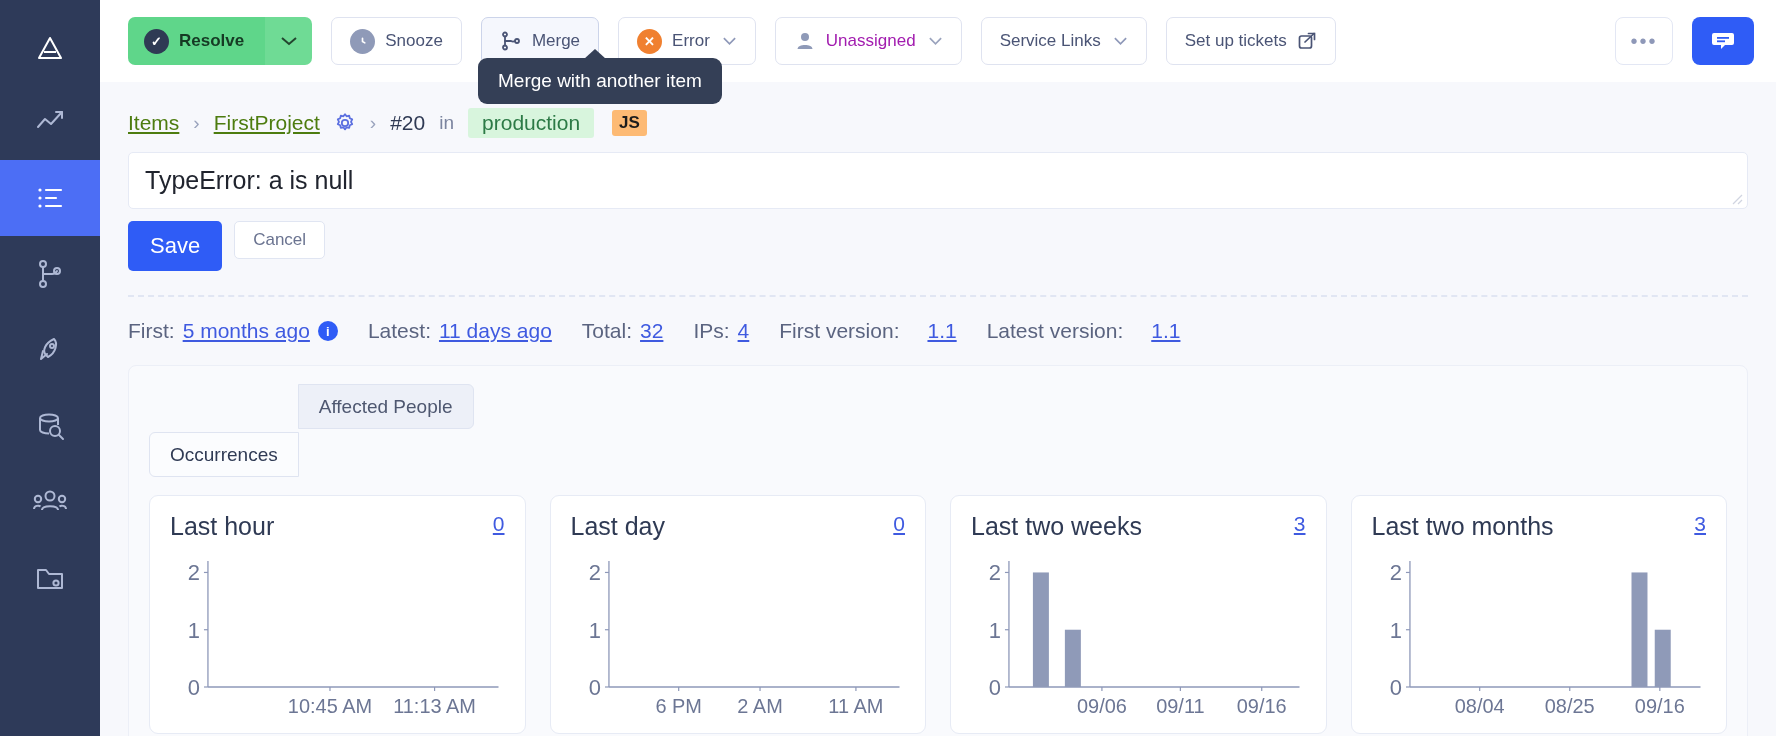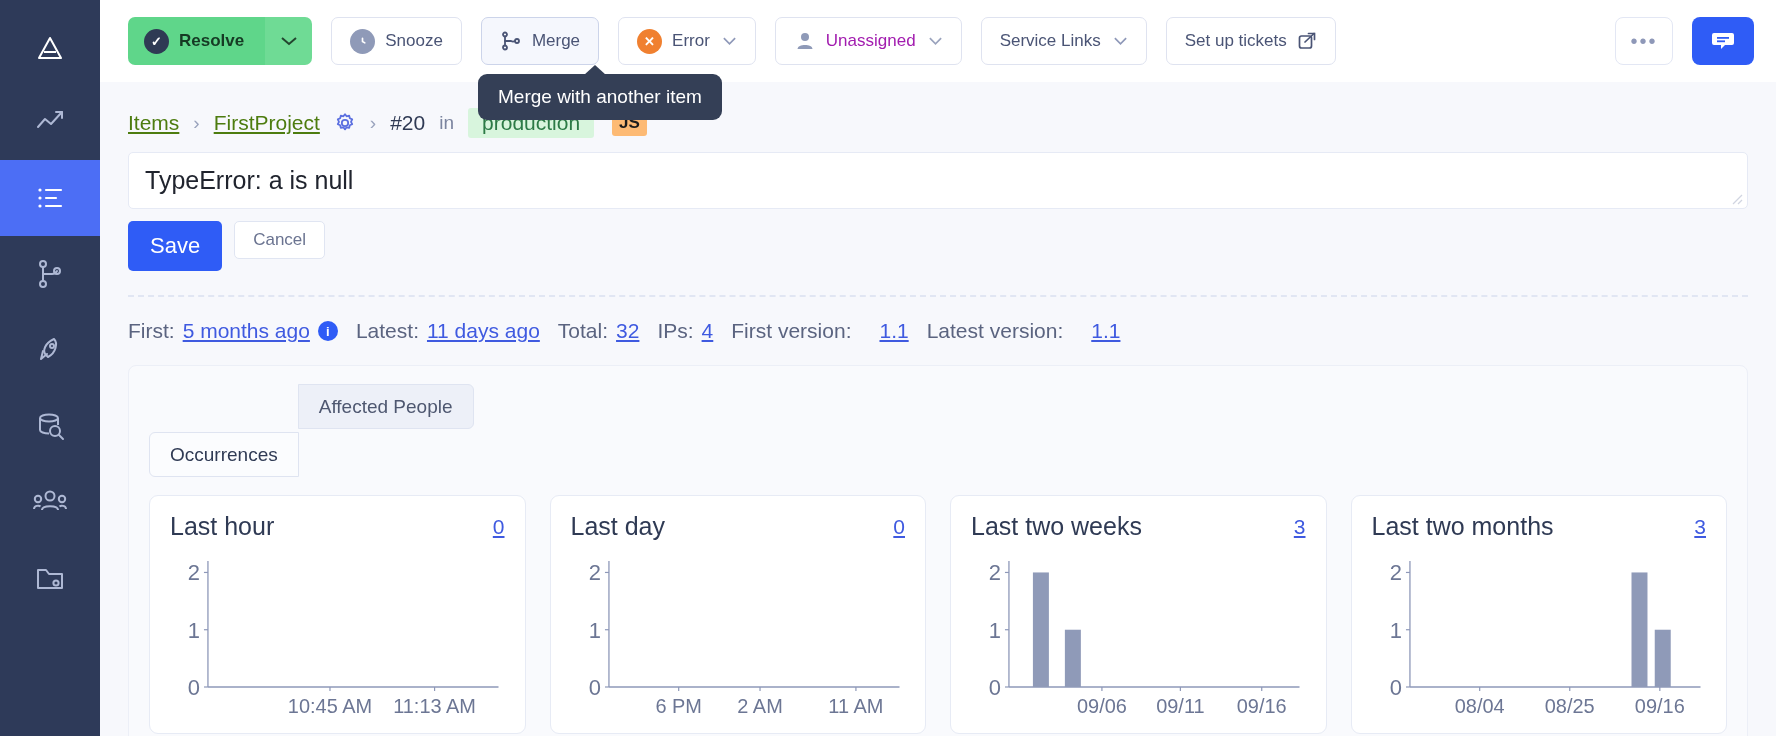--- a/index.html
+++ b/index.html
@@ -71,21 +71,21 @@
     width:62px; height:48px; border:none; border-radius:8px;
     background:#2f5cf6; display:flex; align-items:center;
     justify-content:center; cursor:pointer; color:#fff;
   }
   .circ-icon { width:25px; height:25px; border-radius:50%;
     display:inline-flex; align-items:center; justify-content:center;
     color:#fff; font-size:13px; font-weight:bold; }
 
   
   .tooltip {
-    position:absolute; left:378px; top:74px;
+    position:absolute; left:378px; top:58px;
     background:#343f56; color:#fff; border-radius:9px;
     padding:12px 20px; font-size:19px; z-index:9; white-space:nowrap;
   }
   .tooltip .arrow {
     position:absolute; top:-9px; left:106px; width:0; height:0;
     border-left:11px solid transparent; border-right:11px solid transparent;
     border-bottom:10px solid #343f56;
   }
 
   
@@ -130,21 +130,21 @@
     background:#fff; color:#6a7390; border:1px solid #e0e5f2;
     border-radius:5px; height:38px; padding:0 18px; font-size:17px;
     cursor:pointer; font-family:"Liberation Sans", sans-serif;
   }
   .divider {
     margin:24px 28px 0 28px; border-top:2px dashed #e1e6f3;
   }
 
   
   .stats {
-    display:flex; align-items:flex-start; gap:18px;
+    display:flex; align-items:flex-start; gap:30px;
     padding:22px 28px 0 28px; font-size:21px; color:#5b6480;
   }
   .stat { display:flex; align-items:center; gap:8px; white-space:nowrap; }
   .stat a { color:#3f5ae0; text-decoration:underline; cursor:pointer; }
   .info-dot {
     width:20px; height:20px; border-radius:50%; background:#2f5cf6;
     color:#fff; font-size:13px; font-weight:bold;
     display:inline-flex; align-items:center; justify-content:center;
     cursor:pointer;
   }
@@ -163,21 +163,21 @@
   }
   .tab:first-child { margin-left:0; border-radius:6px 0 0 6px; }
   .tab:last-child { border-radius:0 6px 6px 0; }
   .tab.active { background:#fbfcfe; color:#2f3a54;margin-top:48px; }
 
   .cards { display:flex; gap:24px; margin-top:18px; }
   .card {
     flex:1; background:#fff; border:1px solid #e7ebf5;
     border-radius:9px; padding:16px 20px 12px 20px; min-width:0;
   }
-  .card-head { display:flex; align-items:center; justify-content:space-between; }
+  .card-head { display:flex; align-items:flex-start; justify-content:space-between; }
   .card-title { font-size:25px; color:#2f3a54; }
   .card-count { font-size:21px; color:#3f5ae0; text-decoration:underline; cursor:pointer; }
   .chart { margin-top:14px; height:166px; position:relative; }
   .chart svg { display:block; width:100%; height:166px; }
 </style>
 </head>
 <body>
 
 <div class="app">
 

